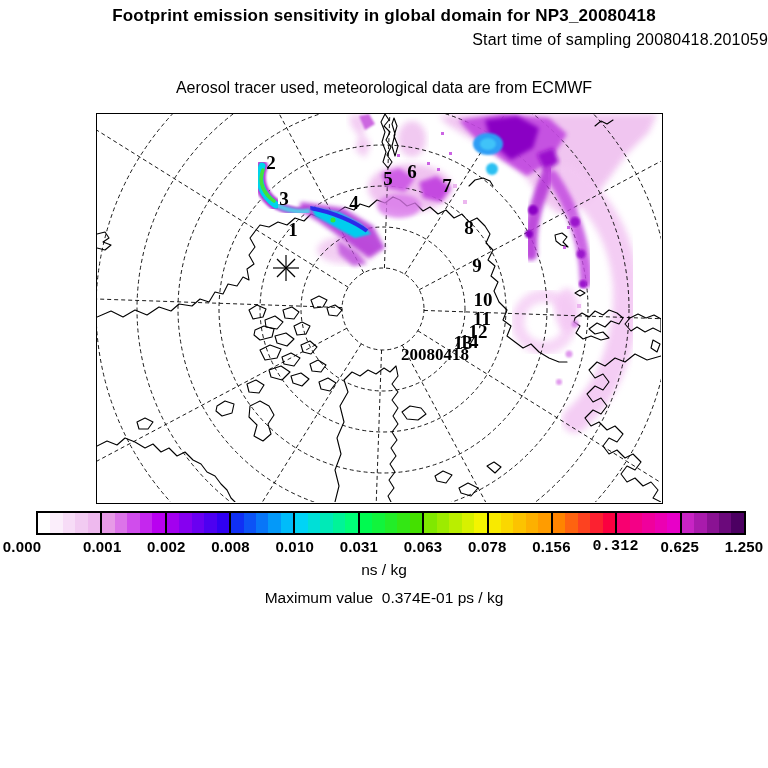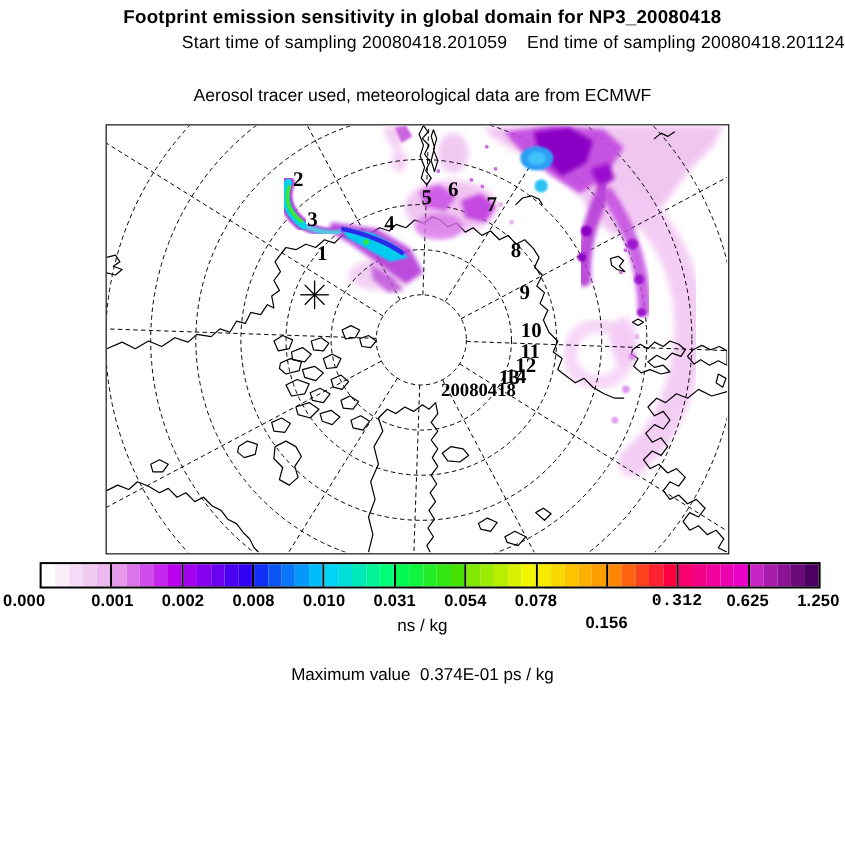--- a/index.html
+++ b/index.html
@@ -18,31 +18,30 @@
   .traj-num{font-family:"Liberation Serif",serif;font-weight:700;font-size:19px;text-anchor:middle;fill:#000;}
   .traj-date{font-family:"Liberation Serif",serif;font-weight:700;font-size:17px;text-anchor:start;fill:#000;}
   #colorbar{position:absolute;left:36px;top:511px;width:706px;height:20px;border:2px solid #000;background:#fff;}
   #cb-segments{display:flex;height:100%;}
   .cb-seg{flex:1;display:flex;border-right:2px solid #000;}
   .cb-seg:last-child{border-right:none;}
   .cb-cell{flex:1;}
   #cb-ticks{position:absolute;left:0;top:538px;width:768px;height:18px;}
   .cb-tick{position:absolute;width:64px;text-align:center;font-size:15px;font-weight:700;letter-spacing:.2px;}
   #cb-units{top:561px;font-size:15.5px;}
-  #max-value{top:605px;font-size:15.5px;}
+  #max-value{top:589px;font-size:15.5px;}
 </style>
 </head>
 <body>
 
 <div id="canvas">
 
   <div id="title" class="hline">Footprint emission sensitivity in global domain for NP3_20080418</div>
   <div id="row-sampling" class="hrow">
     <span>Start time of sampling 20080418.201059</span>
-    <span>End time of sampling 20080418.201124</span>
   </div>
   <div id="row-tracer" class="hline">Aerosol tracer used, meteorological data are from ECMWF</div>
 
   <div id="map">
     <svg width="564" height="388" viewBox="0 0 564 388">
       <defs>
         <filter id="b05">
             <feGaussianBlur stdDeviation="0.6"></feGaussianBlur>
           </filter>
         <filter id="b1">
@@ -284,23 +283,23 @@
         </div>
       </div>
   </div>
   <div id="cb-ticks">
       <div class="cb-tick" style="left: -10px;">0.000</div>
       <div class="cb-tick" style="left: 70.1818px;">0.001</div>
       <div class="cb-tick" style="left: 134.364px;">0.002</div>
       <div class="cb-tick" style="left: 198.545px;">0.008</div>
       <div class="cb-tick" style="left: 262.727px;">0.010</div>
       <div class="cb-tick" style="left: 326.909px;">0.031</div>
-      <div class="cb-tick" style="left: 391.091px;">0.054</div>
+      <div class="cb-tick" style="left: 391.091px;">0.063</div>
       <div class="cb-tick" style="left: 455.273px;">0.078</div>
-      <div class="cb-tick" style="left: 519.455px; margin-top: 20px;">0.156</div>
+      <div class="cb-tick" style="left: 519.455px;">0.156</div>
       <div class="cb-tick" style="left: 583.636px; font-family: Liberation Mono, monospace;">0.312</div>
       <div class="cb-tick" style="left: 647.818px;">0.625</div>
       <div class="cb-tick" style="left: 712px;">1.250</div>
     </div>
   <div id="cb-units" class="hline">ns / kg</div>
   <div id="max-value" class="hline">Maximum value  0.374E-01 ps / kg</div>
 
 </div>
 
 </body></html>

